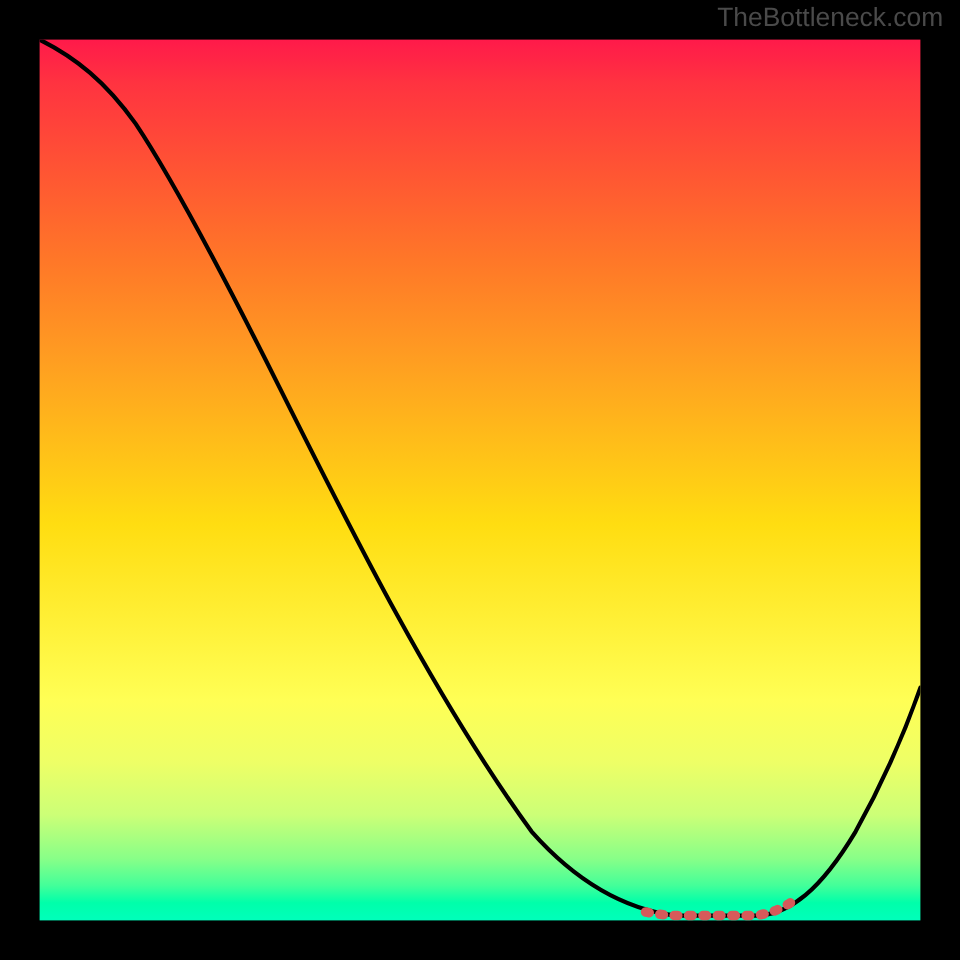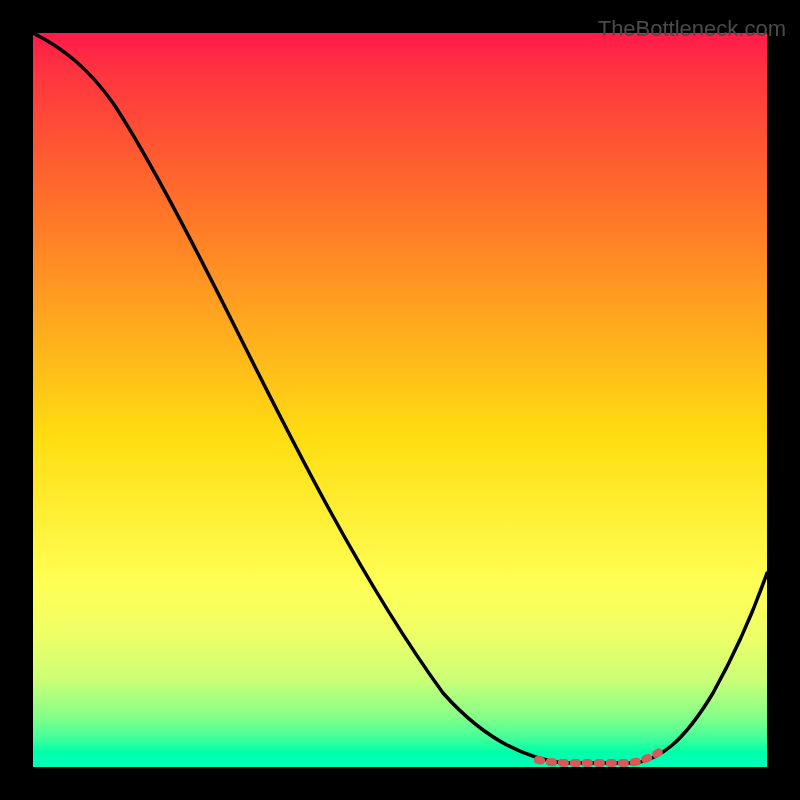--- a/index.html
+++ b/index.html
@@ -5,21 +5,21 @@
   * { margin: 0; padding: 0; box-sizing: border-box; }
   body {
     width: 800px;
     height: 800px;
     background: #000;
     position: relative;
     font-family: Arial, sans-serif;
   }
   .watermark {
     position: absolute;
-    top: 16px;
+    top: 2px;
     right: 14px;
     color: #4a4a4a;
     font-size: 22px;
     font-weight: 500;
     z-index: 10;
   }
   .chart-area {
     position: absolute;
     left: 33px;
     top: 33px;

